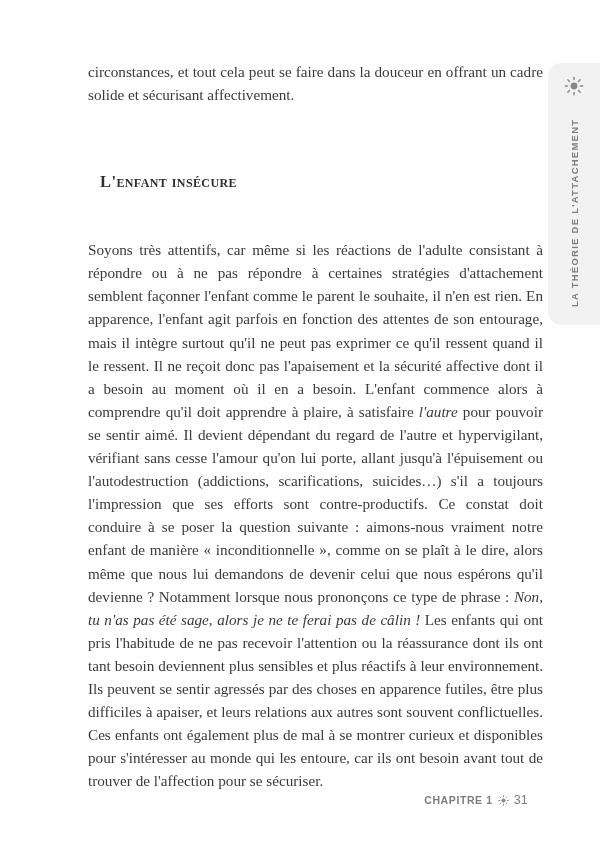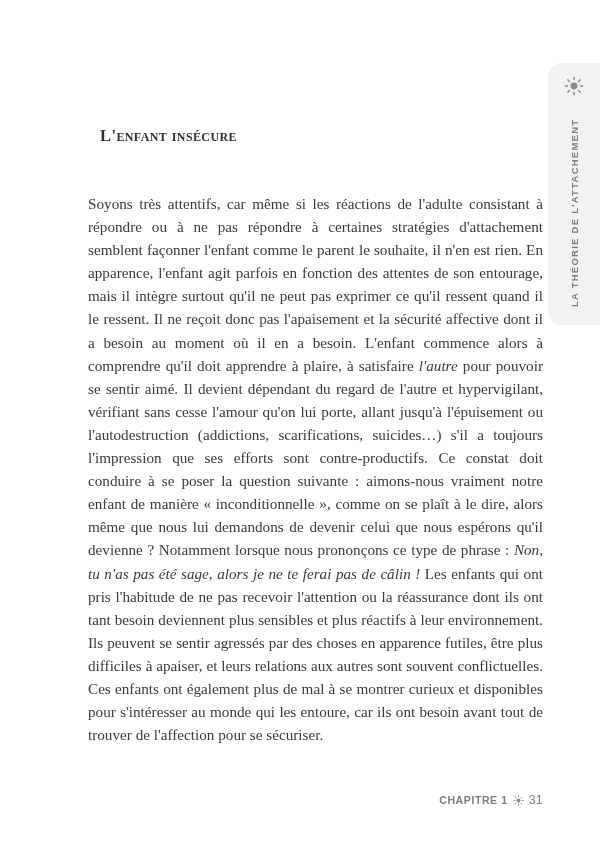--- a/index.html
+++ b/index.html
@@ -94,21 +94,21 @@
     color: #2f2f2f;
     line-height: 23px;
   }
 
   .spacer-before-heading { height: 52px; }
   .spacer-after-heading  { height: 33px; }
 
   
   .footer {
     position: absolute;
-    left: 88px;
+    left: 73px;
     top: 793px;
     width: 455px;
     display: flex;
     justify-content: flex-end;
     align-items: center;
     gap: 5px;
     font-family: "Liberation Sans", "DejaVu Sans", sans-serif;
     color: #7d7d7d;
   }
   .footer-chapter {
@@ -144,20 +144,21 @@
         <line x1="17.5" y1="17.5" x2="19.4" y2="19.4"></line>
         <line x1="19.4" y1="4.6" x2="17.5" y2="6.5"></line>
         <line x1="6.5" y1="17.5" x2="4.6" y2="19.4"></line>
       </g>
     </svg>
     <div class="side-tab-label">LA THÉORIE DE L'ATTACHEMENT</div>
   </div>
 
   <div class="content">
 
+    <p class="body-text para-intro">circonstances, et tout cela peut se faire dans la douceur en offrant un cadre solide et sécurisant affectivement.</p>
 
     <div class="spacer-before-heading"></div>
 
     <h2 class="section-heading">L'enfant insécure</h2>
 
     <div class="spacer-after-heading"></div>
 
     <p class="body-text"><span>Soyons très attentifs, car même si les réactions de l'adulte consistant à répondre ou à ne pas répondre à certaines stratégies d'attachement semblent façonner l'enfant comme le parent le souhaite, il n'en est rien. En apparence, l'enfant agit parfois en fonction des attentes de son entourage, mais il intègre surtout qu'il ne peut pas exprimer ce qu'il ressent quand il le ressent. Il ne reçoit donc pas l'apaisement et la sécurité affective dont il a besoin au moment où il en a besoin. L'enfant commence alors à comprendre qu'il doit apprendre à plaire, à satisfaire </span><em>l'autre</em><span> pour pouvoir se sentir aimé. Il devient dépendant du regard de l'autre et hypervigilant, vérifiant sans cesse l'amour qu'on lui porte, allant jusqu'à l'épuisement ou l'autodestruction (addictions, scarifications, suicides…) s'il a toujours l'impression que ses efforts sont contre-productifs. Ce constat doit conduire à se poser la question suivante : aimons-nous vraiment notre enfant de manière « inconditionnelle », comme on se plaît à le dire, alors même que nous lui demandons de devenir celui que nous espérons qu'il devienne ? Notamment lorsque nous prononçons ce type de phrase : </span><em>Non, tu n'as pas été sage, alors je ne te ferai pas de câlin !</em><span> Les enfants qui ont pris l'habitude de ne pas recevoir l'attention ou la réassurance dont ils ont tant besoin deviennent plus sensibles et plus réactifs à leur environnement. Ils peuvent se sentir agressés par des choses en apparence futiles, être plus difficiles à apaiser, et leurs relations aux autres sont souvent conflictuelles. Ces enfants ont également plus de mal à se montrer curieux et disponibles pour s'intéresser au monde qui les entoure, car ils ont besoin avant tout de trouver de l'affection pour se sécuriser.</span></p>
 
   </div>

